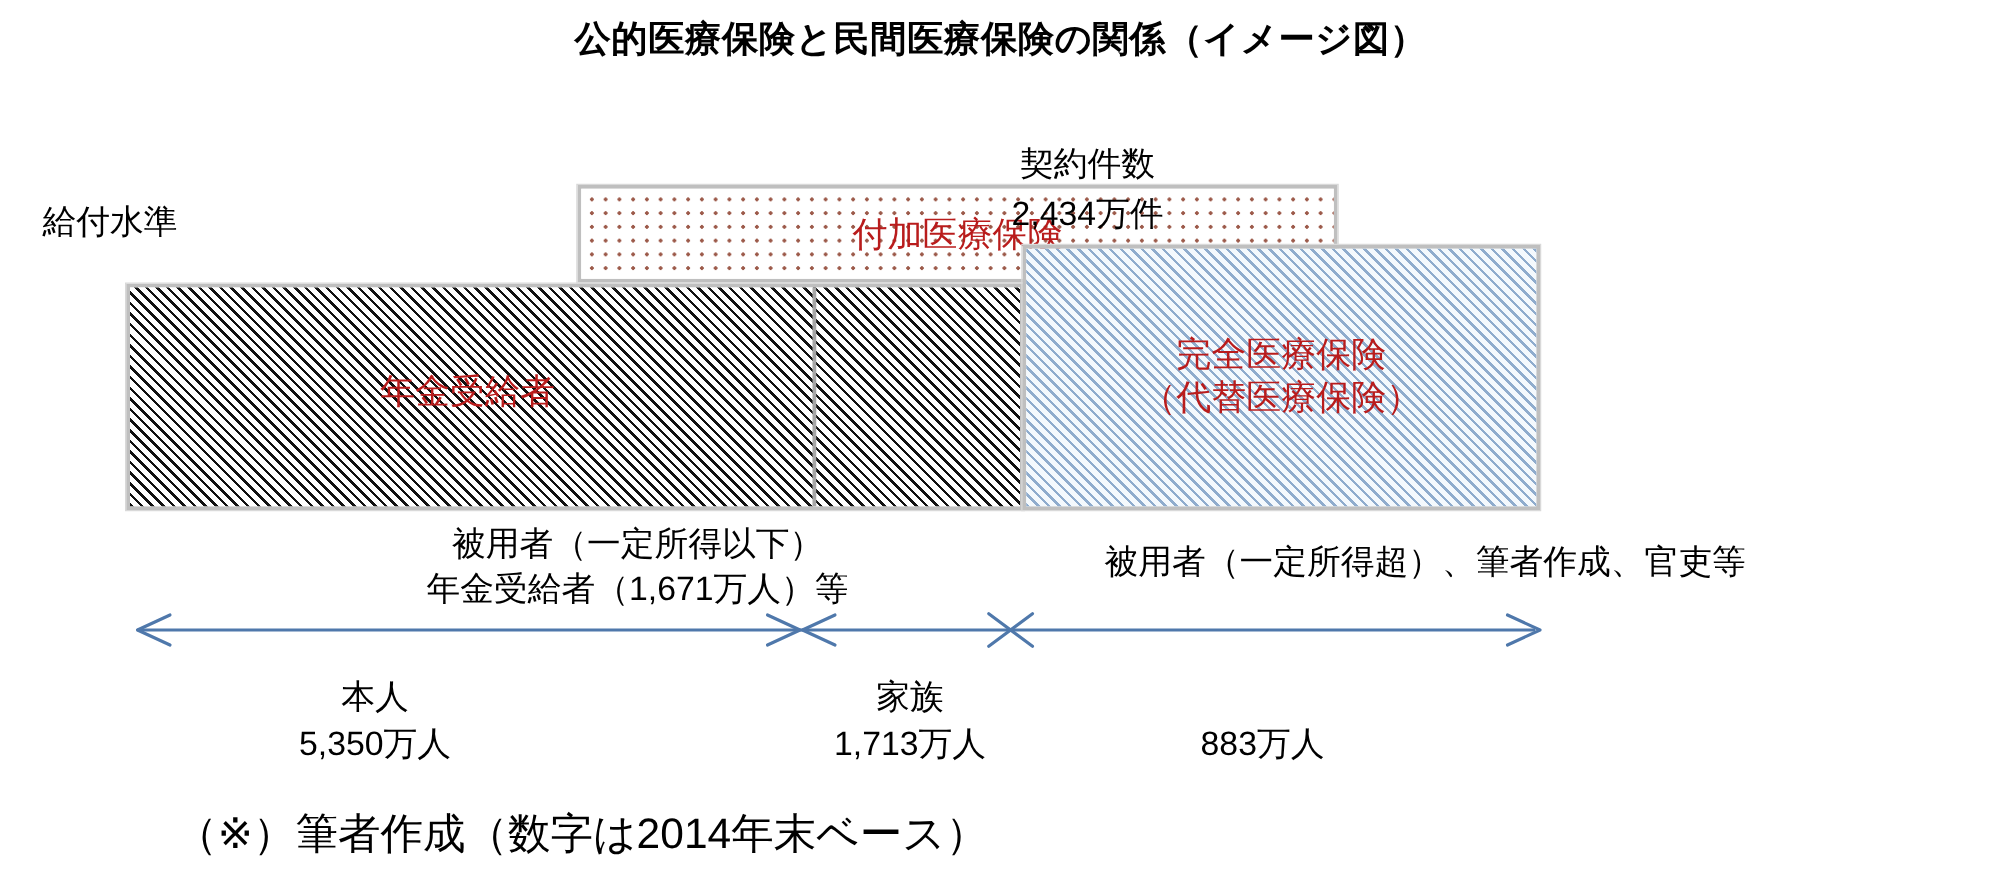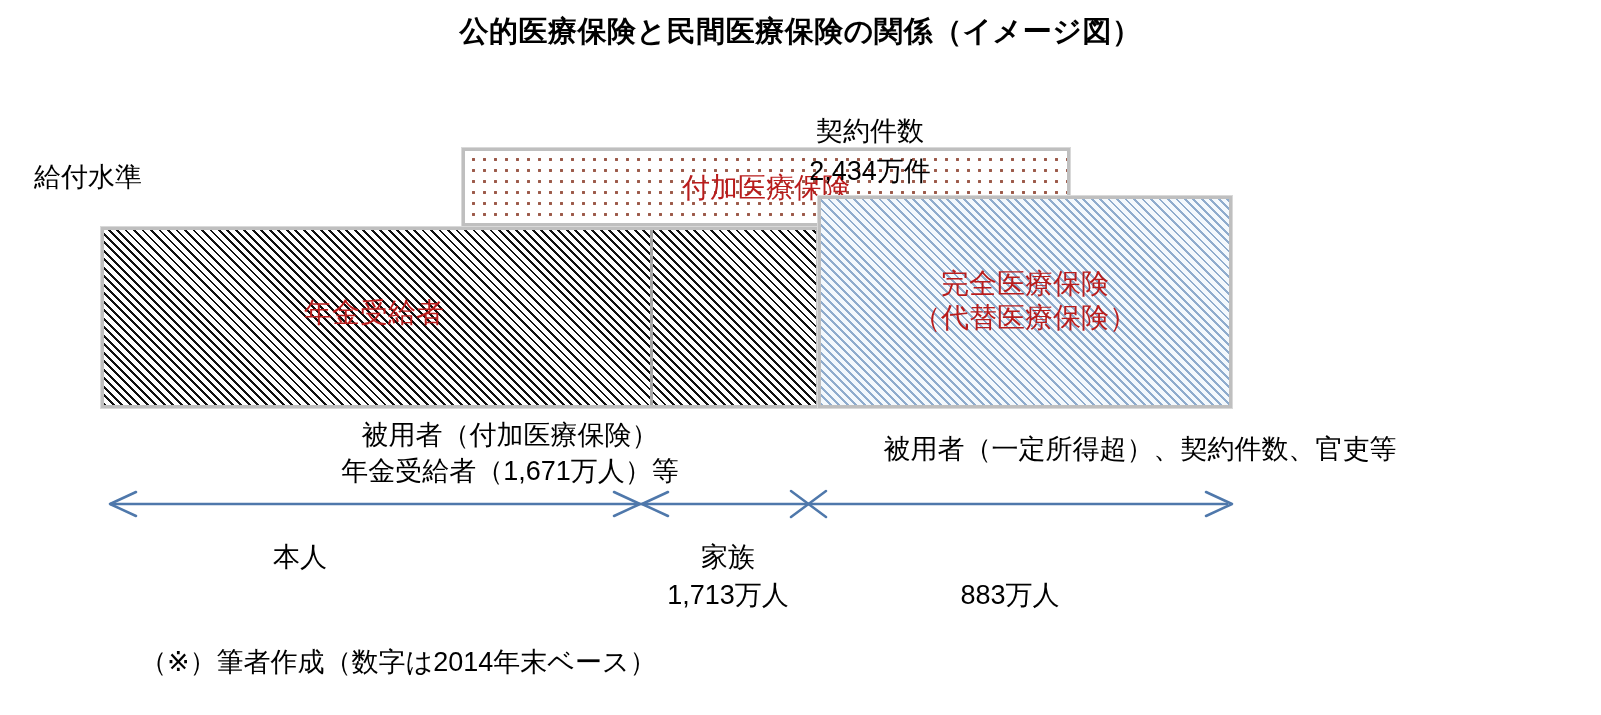--- a/index.html
+++ b/index.html
@@ -106,21 +106,21 @@
     left: 0;
     top: 0;
     width: 1601px;
     height: 715px;
     pointer-events: none;
   }
 
   
   .footnote {
     position: absolute;
-    font-size: 27px;
+    font-size: 34px;
     white-space: nowrap;
   }
 </style>
 </head>
 <body>
 
 <div id="canvas">
 
   <div class="title">公的医療保険と民間医療保険の関係（イメージ図）</div>
 
@@ -139,40 +139,41 @@
     <div class="divider" style="left:546px; top:0; height:175px;"></div>
     <div class="box-label" style="top:66px; left:0; width:540px;">年金受給者</div>
   </div>
 
   <div class="box" style="left:818px; top:196px; width:414px; height:212px; z-index:4;">
     <div class="box-inner pat-hatch-blue"></div>
     <div class="box-label" style="top:102px;">（代替医療保険）</div>
     <div class="box-label" style="top:68px;">完全医療保険</div>
   </div>
 
-  <div class="txt center" style="left:160px; top:420px; width:700px;">被用者（付加医療保険）</div>
+  <div class="txt center" style="left:160px; top:420px; width:700px;">被用者（一定所得以下）</div>
   <div class="txt center" style="left:160px; top:456px; width:700px;">年金受給者（1,671万人）等</div>
-  <div class="txt center" style="left:760px; top:434px; width:760px;">被用者（一定所得超）、契約件数、官吏等</div>
+  <div class="txt center" style="left:760px; top:434px; width:760px;">被用者（一定所得超）、筆者作成、官吏等</div>
 
   <svg class="axis-svg" viewBox="0 0 1601 715" xmlns="http://www.w3.org/2000/svg">
 
     <line x1="110" y1="504" x2="1228" y2="504" stroke="#4f78ab" stroke-width="2.5"></line>
 
     <polyline points="136,492 110,504 136,516" fill="none" stroke="#4f78ab" stroke-width="2.5" stroke-linecap="round" stroke-linejoin="round"></polyline>
 
     <polyline points="1206,492 1232,504 1206,516" fill="none" stroke="#4f78ab" stroke-width="2.5" stroke-linecap="round" stroke-linejoin="round"></polyline>
 
     <polyline points="614,492 640,504 614,516" fill="none" stroke="#4f78ab" stroke-width="2.5" stroke-linecap="round" stroke-linejoin="round"></polyline>
     <polyline points="668,492 642,504 668,516" fill="none" stroke="#4f78ab" stroke-width="2.5" stroke-linecap="round" stroke-linejoin="round"></polyline>
 
     <line x1="791" y1="491" x2="826" y2="517" stroke="#4f78ab" stroke-width="2.5" stroke-linecap="round"></line>
     <line x1="826" y1="491" x2="791" y2="517" stroke="#4f78ab" stroke-width="2.5" stroke-linecap="round"></line>
   </svg>
 
   <div class="txt center" style="left:180px; top:542px; width:240px;">本人</div>
+  <div class="txt center" style="left:180px; top:580px; width:240px;">5,350万人</div>
 
   <div class="txt center" style="left:608px; top:542px; width:240px;">家族</div>
   <div class="txt center" style="left:608px; top:580px; width:240px;">1,713万人</div>
 
   <div class="txt center" style="left:890px; top:542px; width:240px;"></div>
   <div class="txt center" style="left:890px; top:580px; width:240px;">883万人</div>
 
   <div class="footnote" style="left:140px; top:644px;">（※）筆者作成（数字は2014年末ベース）</div>
 
 </div>

